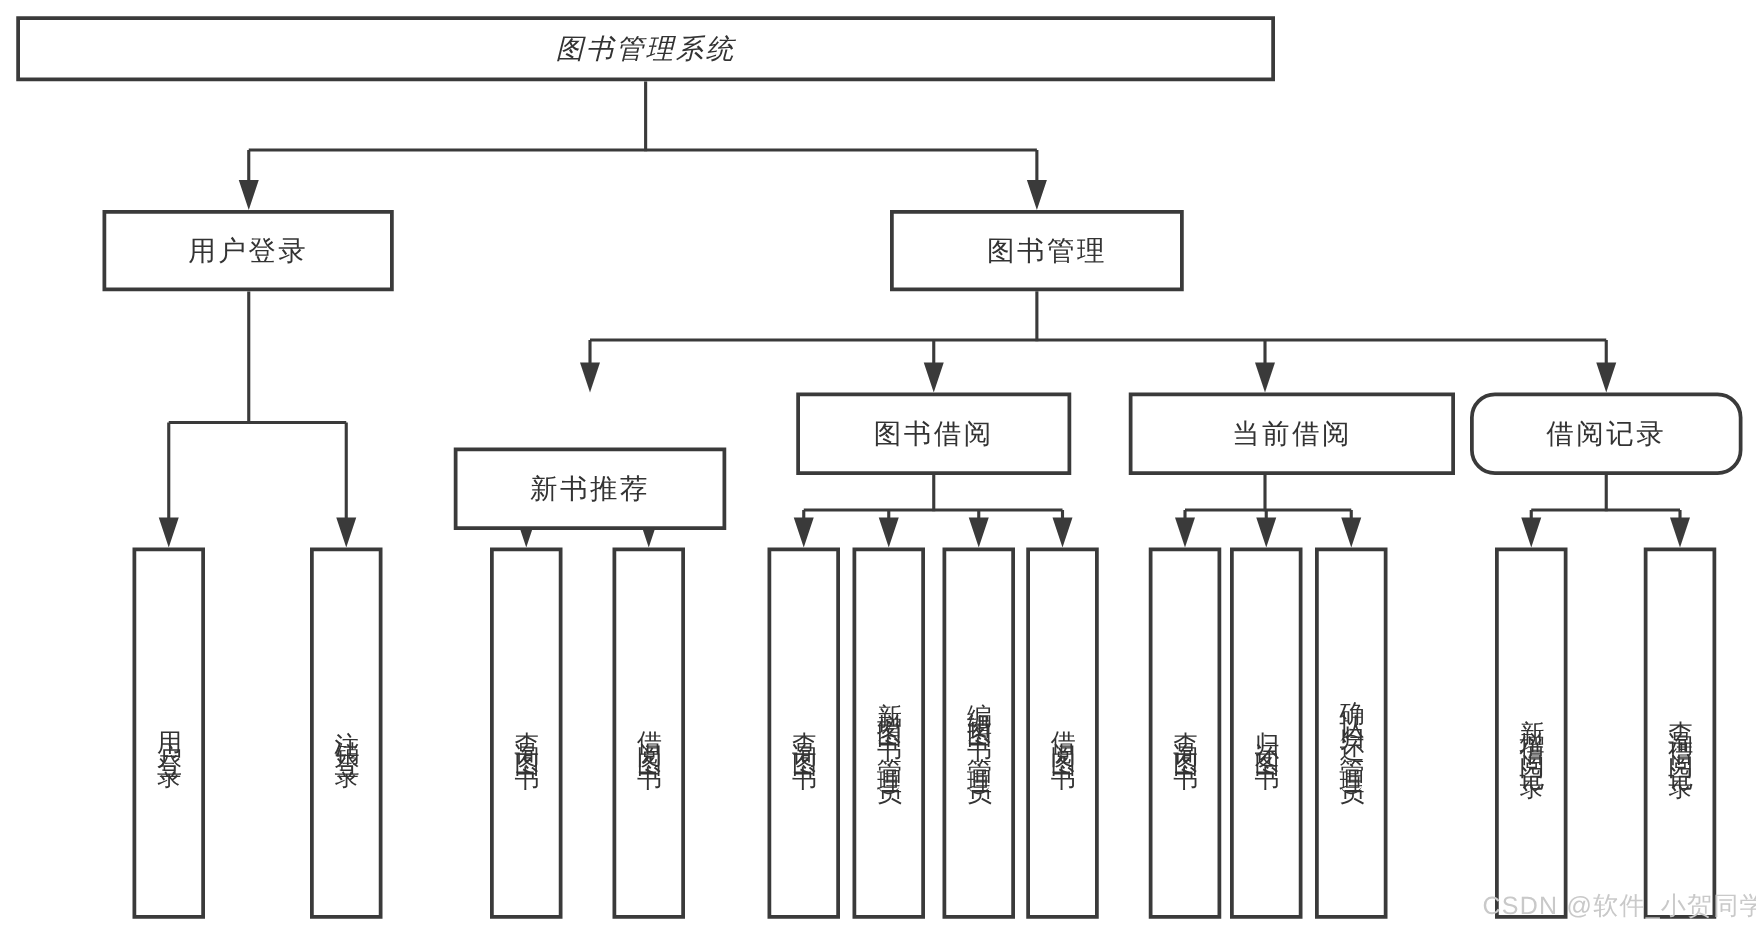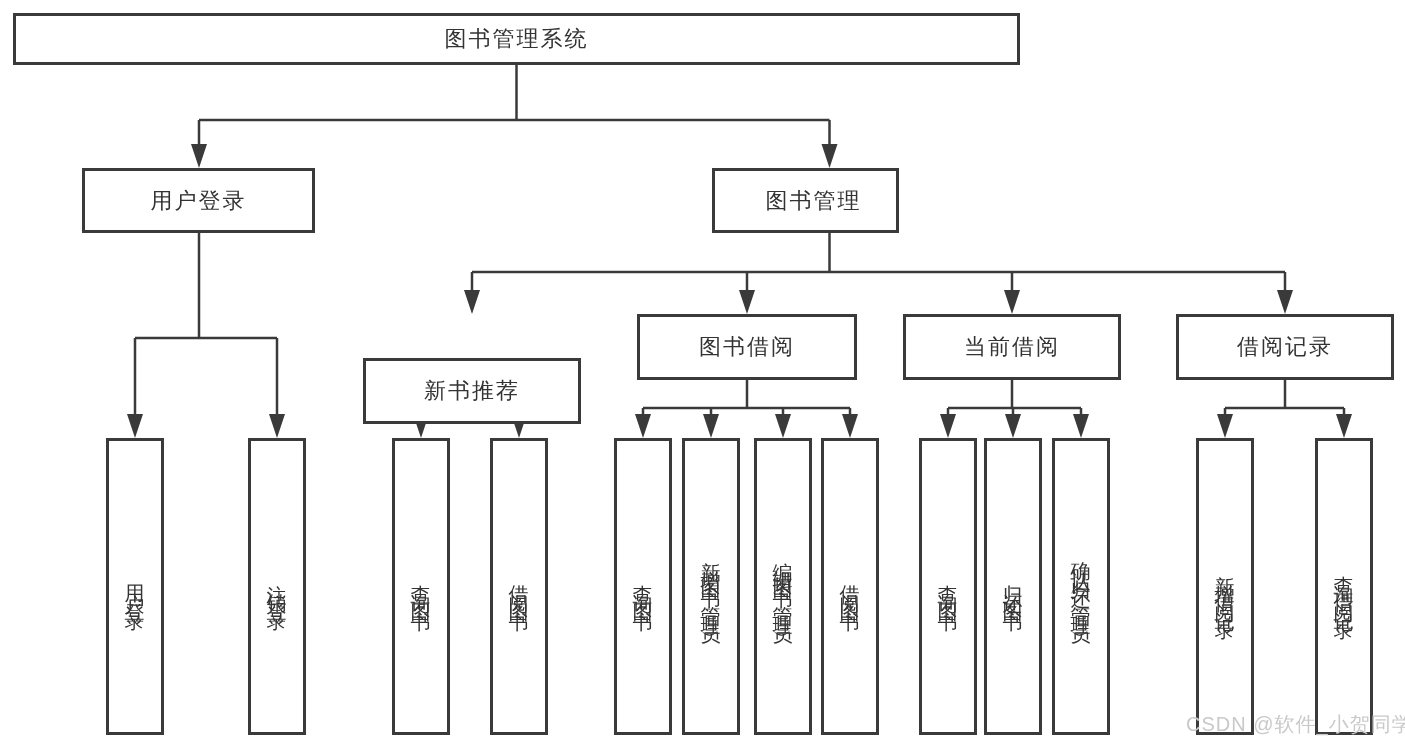--- a/index.html
+++ b/index.html
@@ -122,41 +122,41 @@
     <g>
       <line x1="1285" y1="380" x2="1285" y2="409"></line>
       <line x1="1225" y1="408" x2="1344" y2="408"></line>
       <line x1="1225" y1="408" x2="1225" y2="416"></line>
       <polygon points="1217,414 1233,414 1225,438"></polygon>
       <line x1="1344" y1="408" x2="1344" y2="416"></line>
       <polygon points="1336,414 1352,414 1344,438"></polygon>
     </g>
   </svg>
 
-  <div class="node" style="left:13px;top:13px;width:1007px;height:52px;">
+  <div class="node" style="left:13px;top:13px;width:1007px;height:52px;font-style:italic;">
     <span>图书管理系统</span>
   </div>
 
   <div class="node" style="left:82px;top:168px;width:233px;height:65px;">
     <span>用户登录</span>
   </div>
-  <div class="node" style="left:712px;top:168px;width:187px;height:65px;padding-left:16px;">
+  <div class="node" style="left:712px;top:168px;width:235px;height:65px;padding-left:16px;">
     <span>图书管理</span>
   </div>
 
   <div class="node" style="left:363px;top:314px;width:218px;height:66px;margin-top:44px;">
     <span>新书推荐</span>
   </div>
   <div class="node" style="left:637px;top:314px;width:220px;height:66px;font-family:Liberation Mono, monospace;">
     <span>图书借阅</span>
   </div>
-  <div class="node" style="left:903px;top:314px;width:218px;height:66px;">
+  <div class="node" style="left:903px;top:314px;width:261px;height:66px;">
     <span>当前借阅</span>
   </div>
-  <div class="node" style="left:1176px;top:314px;width:218px;height:66px;">
+  <div class="node" style="left:1176px;top:314px;width:218px;height:66px;border-radius:20px;">
     <span>借阅记录</span>
   </div>
 
   <div class="node leaf" style="left:106px;top:438px;width:58px;height:297px;">
     <span class="vtext">用户登录</span>
   </div>
   <div class="node leaf" style="left:248px;top:438px;width:58px;height:297px;">
     <span class="vtext">注销登录</span>
   </div>
 

